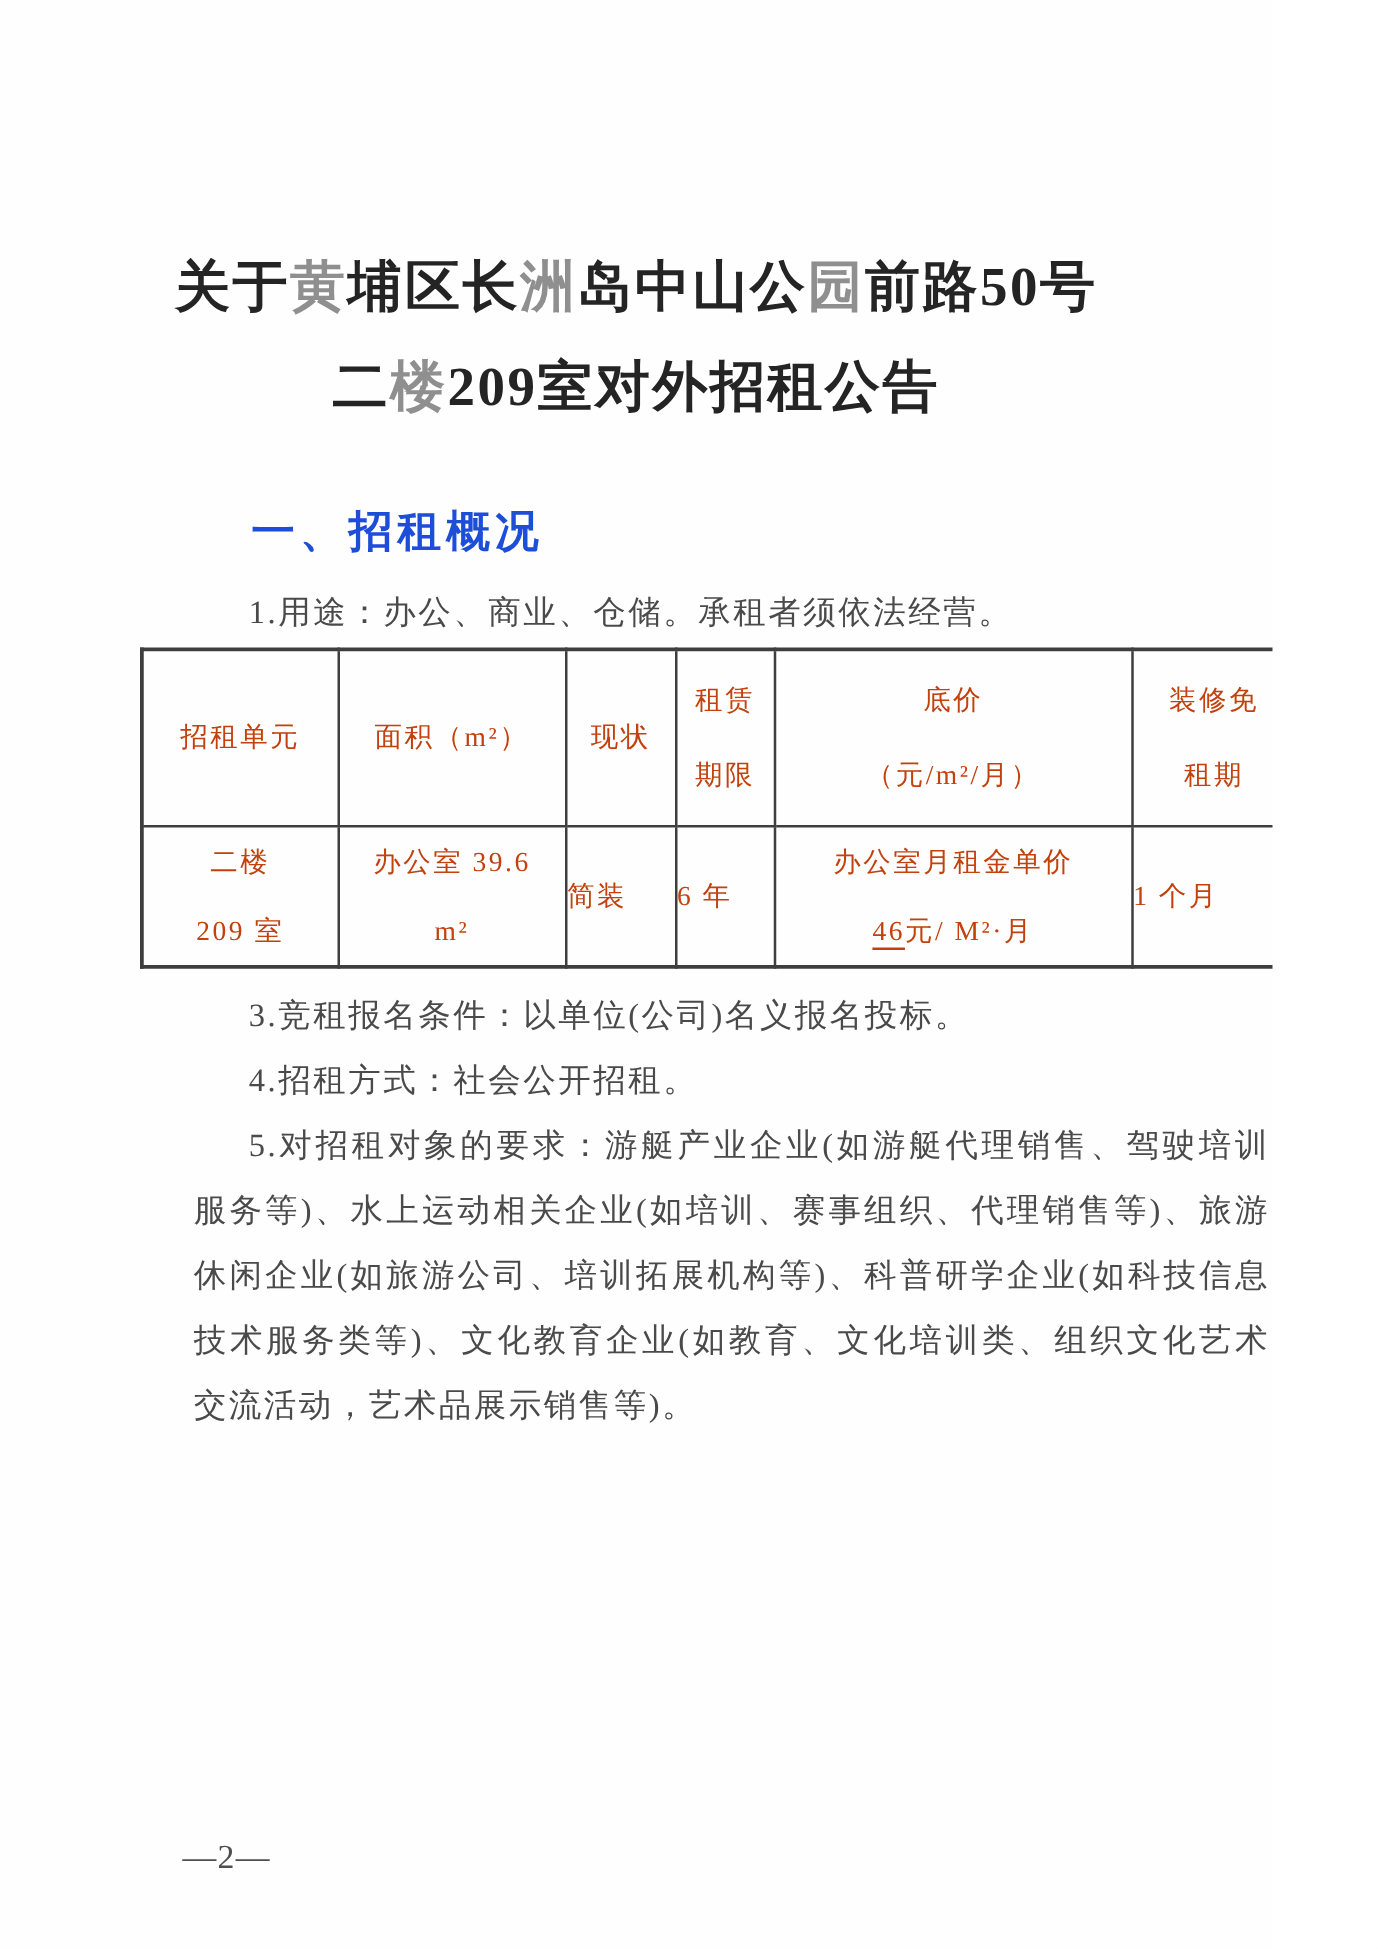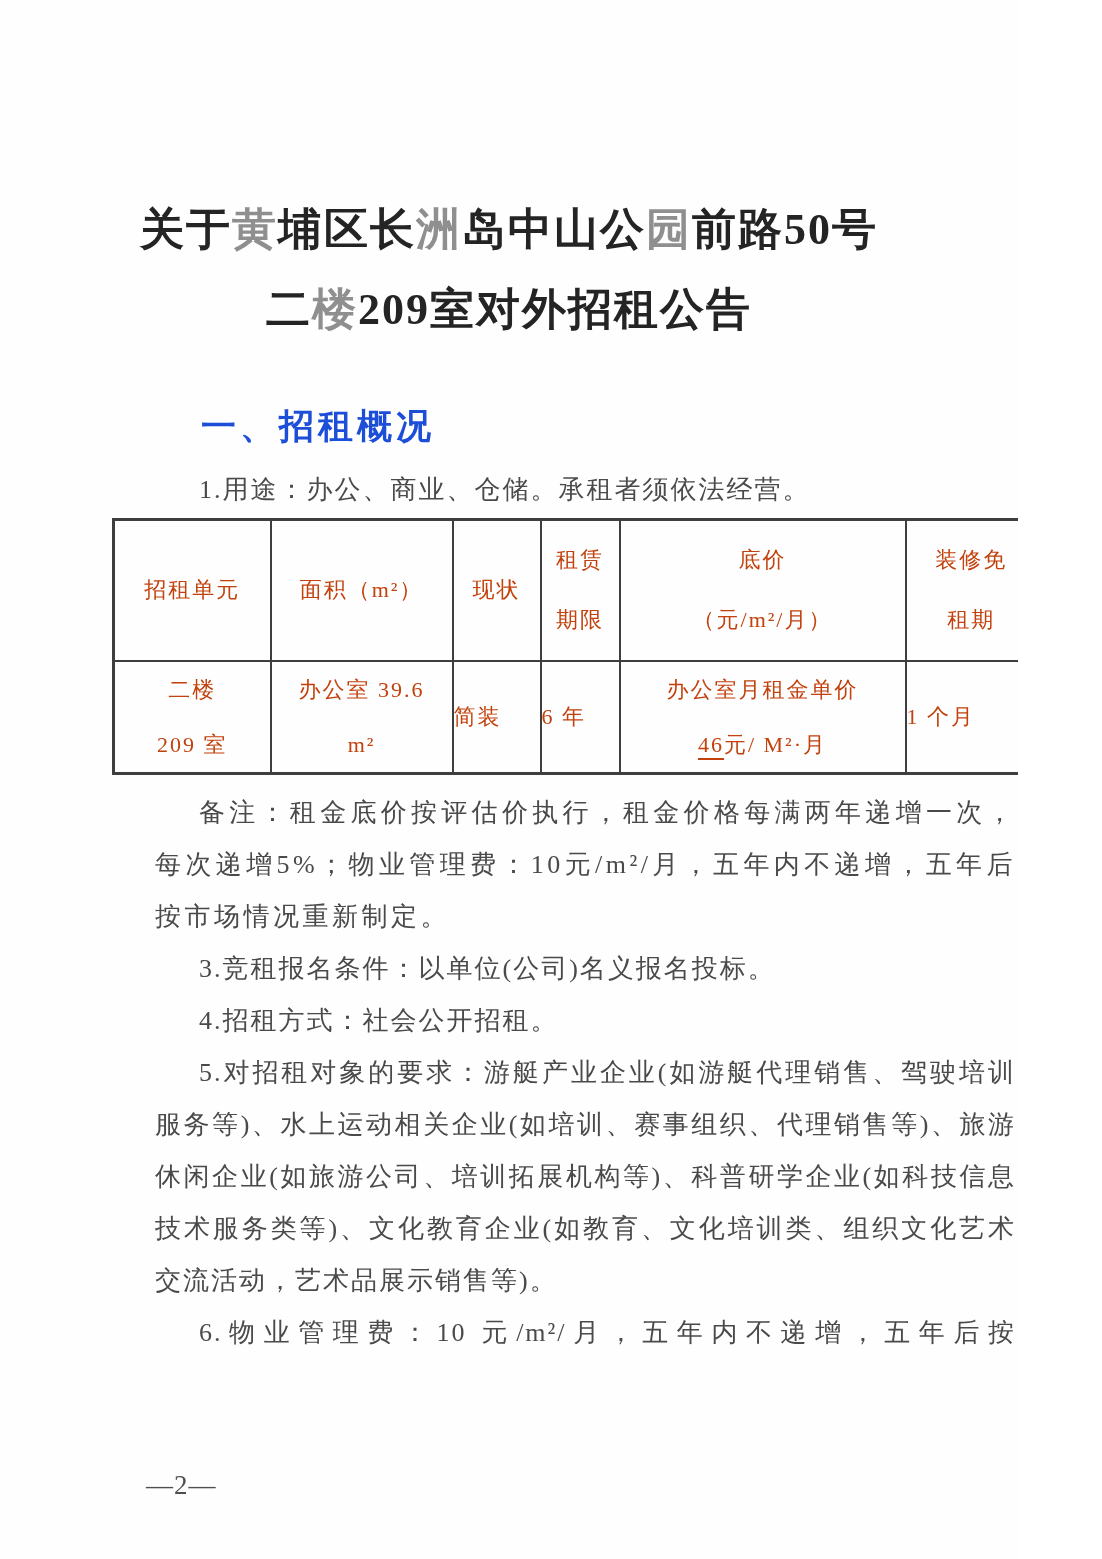--- a/index.html
+++ b/index.html
@@ -148,25 +148,23 @@
           <td class="cell-mid">6 年</td>
           <td class="cell-left">
             <div class="bl">办公室月租金单价</div>
             <div class="bl"><span class="u">46</span><span>元/ M²·月</span></div>
           </td>
           <td class="cell-mid">1 个月</td>
         </tr>
       </tbody>
     </table>
 
-    <p class="para justify wide gap">备注：租金底价按评估价执行，租金价格每满两年递增一次，每次递增5%；物业管理费：10元/m²/月，五年内不递增，五年后按市场情况重新制定。</p>
     <p class="para">3.竞租报名条件：以单位(公司)名义报名投标。</p>
     <p class="para">4.招租方式：社会公开招租。</p>
     <p class="para justify">5.对招租对象的要求：游艇产业企业(如游艇代理销售、驾驶培训服务等)、水上运动相关企业(如培训、赛事组织、代理销售等)、旅游休闲企业(如旅游公司、培训拓展机构等)、科普研学企业(如科技信息技术服务类等)、文化教育企业(如教育、文化培训类、组织文化艺术交流活动，艺术品展示销售等)。</p>
-    <p class="para stretch">6.物业管理费：10 元/m²/月，五年内不递增，五年后按</p>
 
   </main>
 
   <footer>
     <span class="page-number">—2—</span>
   </footer>
 
 </div>
 
 </body></html>

